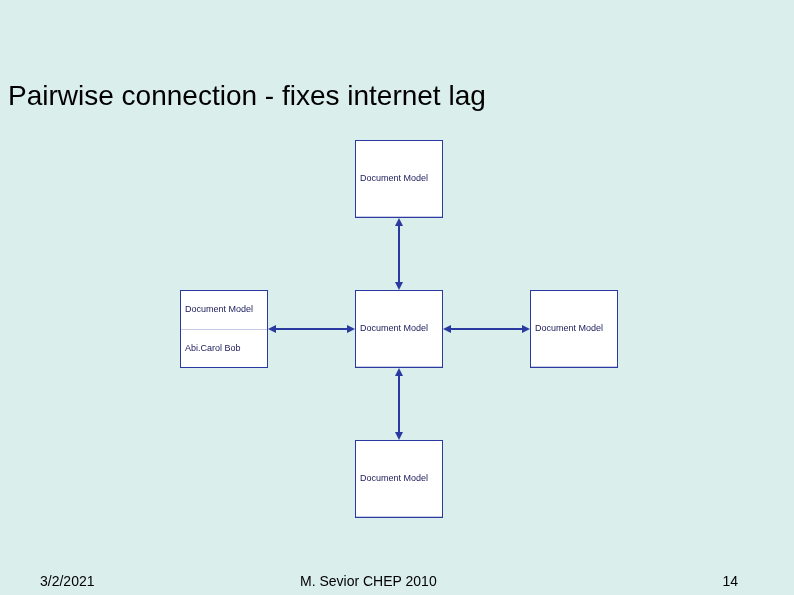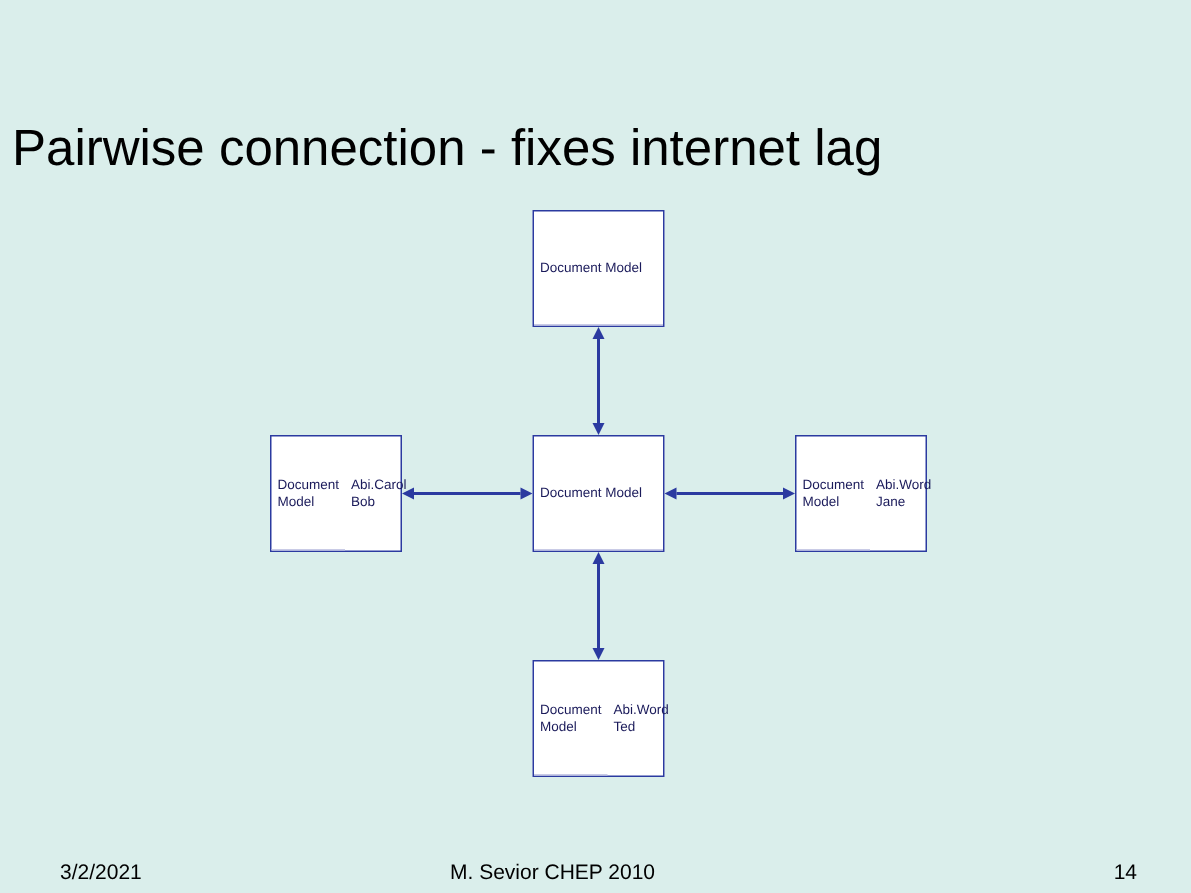--- a/index.html
+++ b/index.html
@@ -8,41 +8,41 @@
     height: 595px;
     background: #daeeeb;
     font-family: Arial, Helvetica, sans-serif;
     position: relative;
     overflow: hidden;
   }
   .title {
     position: absolute;
     top: 80px;
     left: 8px;
-    font-size: 34px;
+    font-size: 28px;
     font-weight: 400;
     color: #000;
     white-space: nowrap;
     text-align: right;
   }
   .diagram {
     position: absolute;
     top: 140px;
     left: 145px;
     width: 510px;
     height: 390px;
   }
   .node {
     position: absolute;
     background: #fff;
     border: 1px solid #2b3aa0;
     width: 88px;
     height: 78px;
     display: flex;
-    flex-direction: row;
+    flex-direction: column;
     font-size: 9px;
     color: #1a1a5a;
   }
   .node .half {
     flex: 1;
     display: flex;
     flex-direction: column;
     justify-content: center;
     padding: 2px 4px;
     line-height: 1.2;
@@ -63,21 +63,21 @@
   .footer {
     position: absolute;
     bottom: 22px;
     left: 0;
     width: 100%;
     font-size: 14px;
     color: #000;
   }
   .f-date  { position: absolute; left: 40px; }
   .f-author{ position: absolute; left: 300px; }
-  .f-page  { position: absolute; right: 36px; }
+  .f-page  { position: absolute; right: 56px; }
 </style>
 </head>
 <body>
 
 <div class="title">Pairwise connection - fixes internet lag</div>
 
 <div class="diagram">
 
   <div class="node" style="left:210px; top:0px;">
     <div class="half top">
@@ -97,31 +97,25 @@
   <div class="node" style="left:210px; top:150px;">
     <div class="half top">
         <span>Document Model</span>
       </div>
   </div>
 
   <div class="node" style="left:385px; top:150px;">
     <div class="half top">
         <span>Document Model</span>
       </div>
-    <div class="half">
-        <span>Abi.Word Jane</span>
-      </div>
   </div>
 
   <div class="node" style="left:210px; top:300px;">
     <div class="half top">
         <span>Document Model</span>
-      </div>
-    <div class="half">
-        <span>Abi.Word Ted</span>
       </div>
   </div>
 
   <div class="arrow-line" style="left:253px; top:86px; width:2px; height:56px;"></div>
   <div class="arrow-head ah-up" style="left:250px; top:78px;"></div>
   <div class="arrow-head ah-down" style="left:250px; top:142px;"></div>
 
   <div class="arrow-line" style="left:253px; top:236px; width:2px; height:56px;"></div>
   <div class="arrow-head ah-up" style="left:250px; top:228px;"></div>
   <div class="arrow-head ah-down" style="left:250px; top:292px;"></div>

